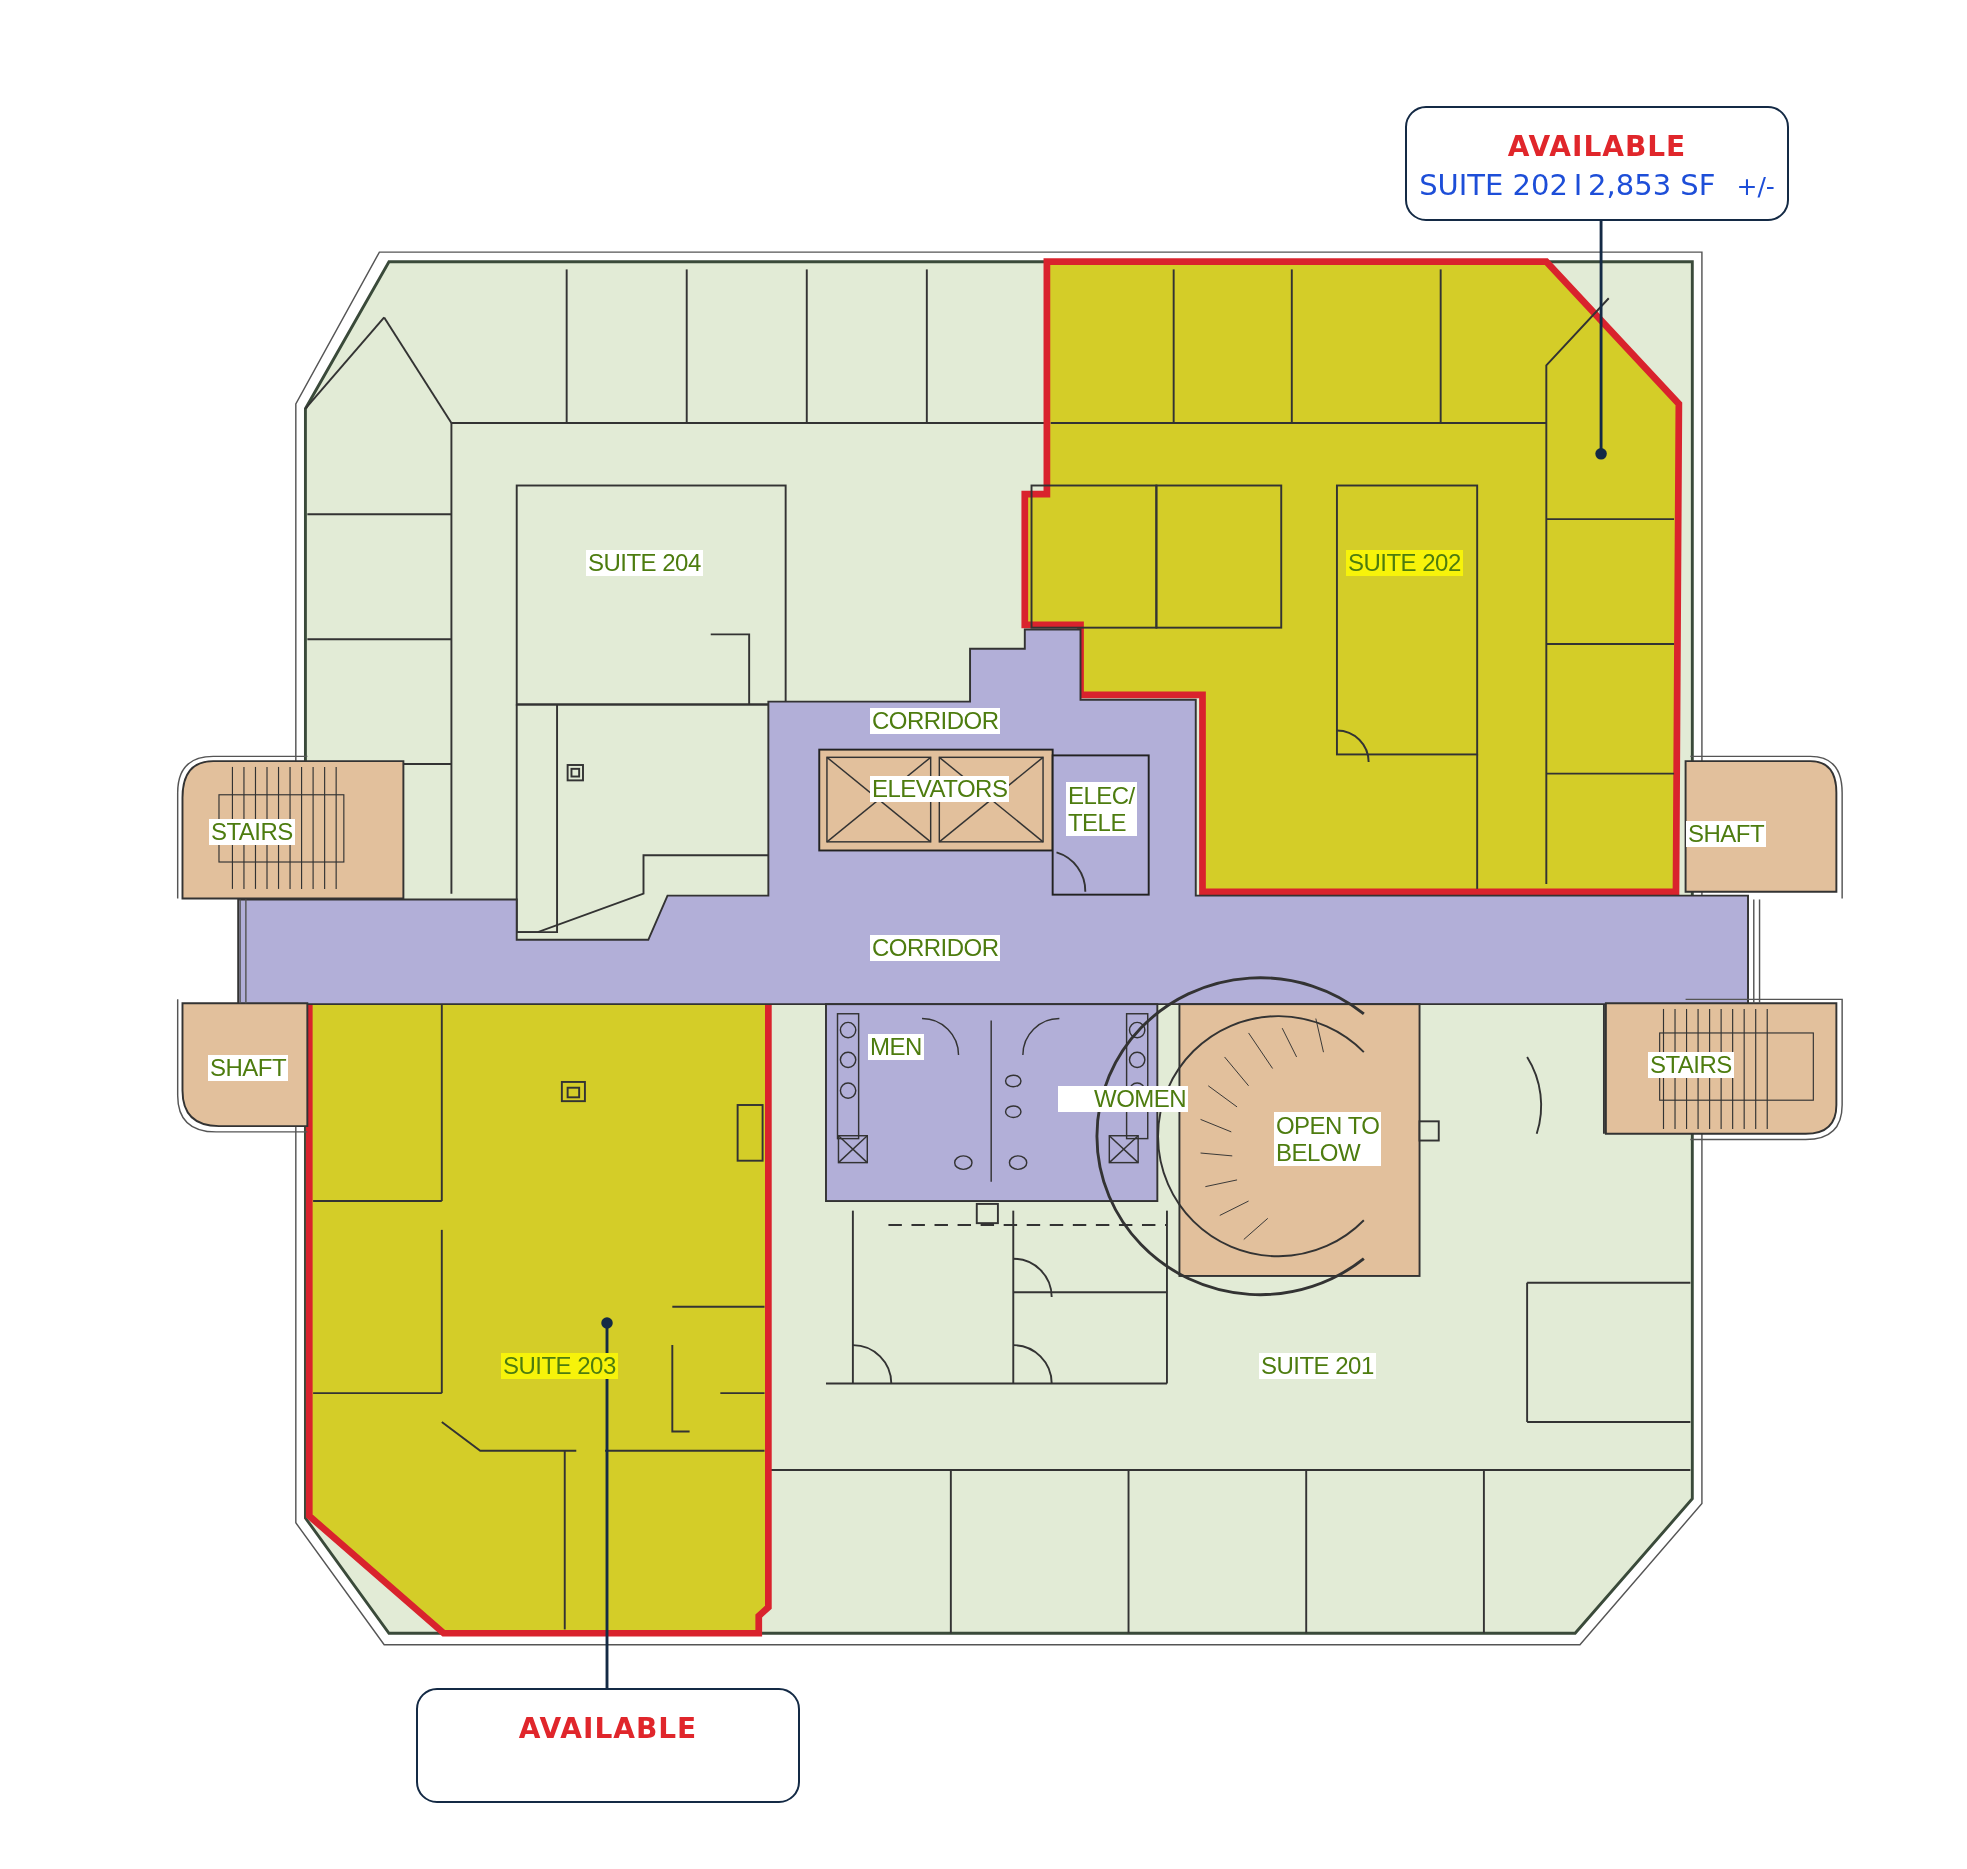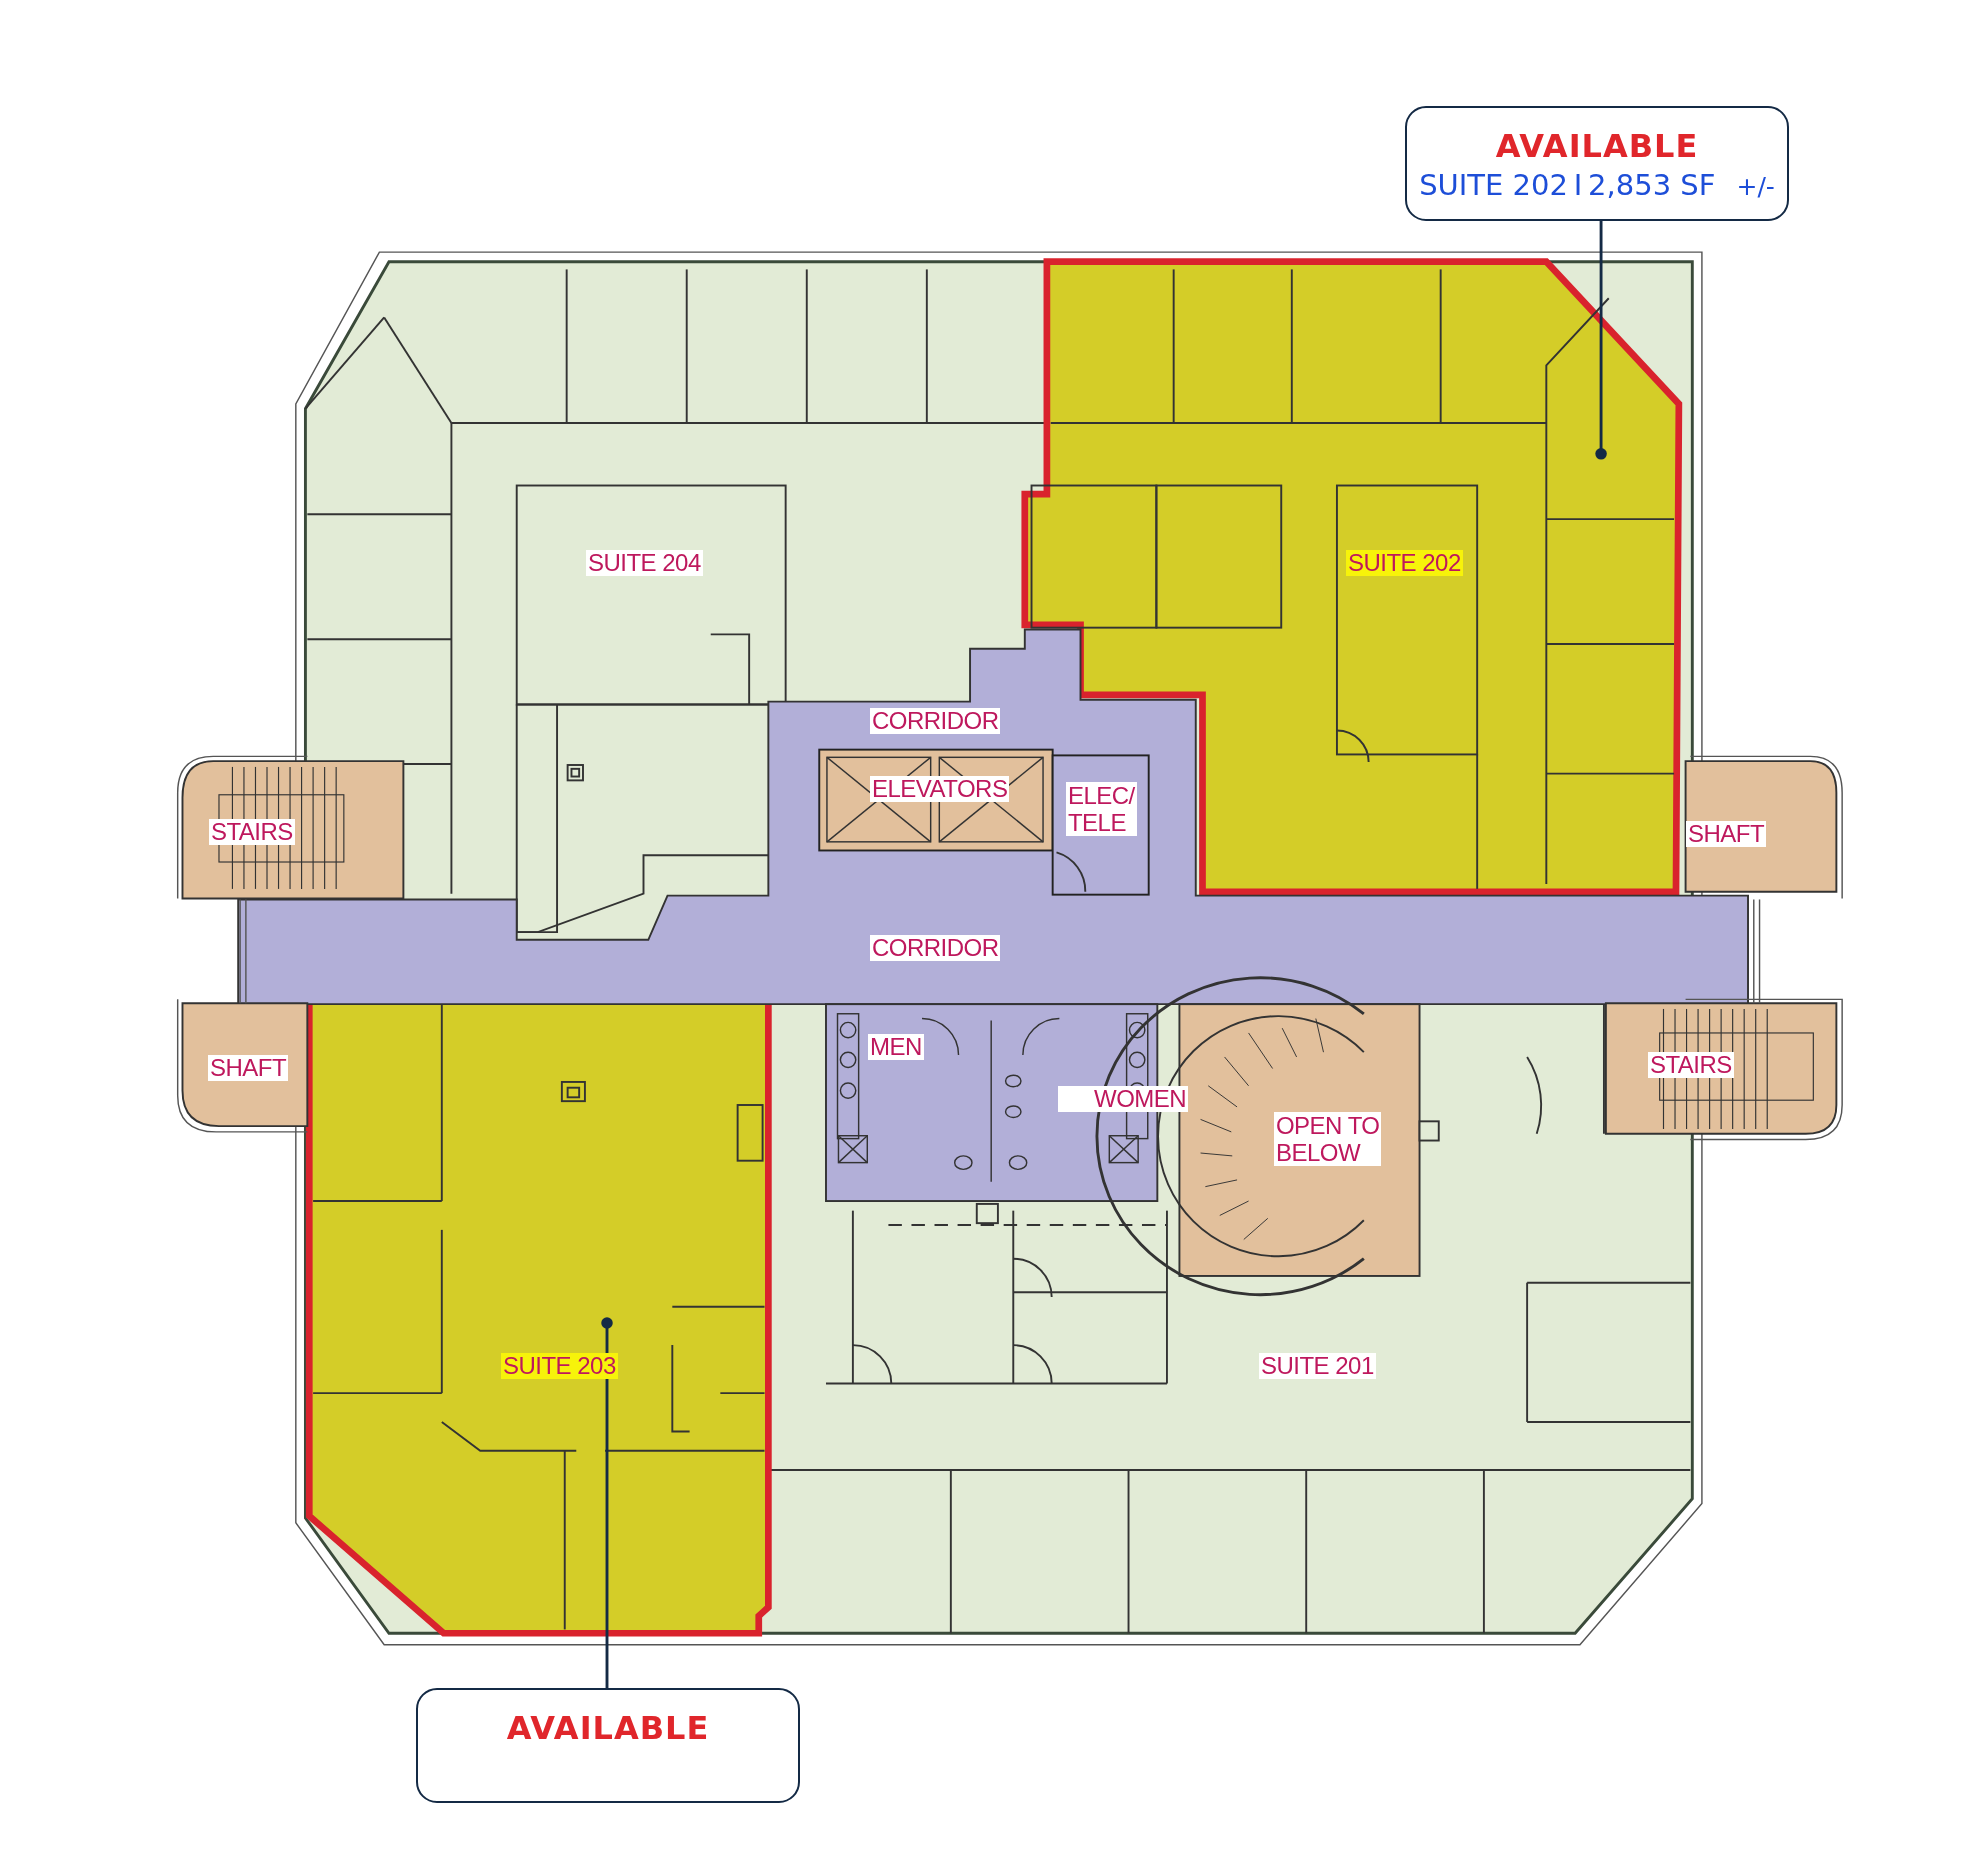--- a/index.html
+++ b/index.html
@@ -1,22 +1,22 @@
 <!DOCTYPE html>
 <html><head>
 <meta charset="utf-8">
 <style>
   html, body { margin:0; padding:0; background:#ffffff; }
   body { width:1967px; height:1870px; position:relative; overflow:hidden; font-family:"Liberation Sans", sans-serif; }
   #plan { position:absolute; left:0; top:0; width:1967px; height:1870px; }
-  .lbl { position:absolute; background:#ffffff; color:#be185d; font-family:"Liberation Sans", sans-serif; font-size:24px; line-height:26px; padding:0 1.9px; white-space:nowrap; letter-spacing:-0.5px; }
+  .lbl { position:absolute; background:#ffffff; color:#4d7c0f; font-family:"Liberation Sans", sans-serif; font-size:24px; line-height:26px; padding:0 1.9px; white-space:nowrap; letter-spacing:-0.5px; }
   .lbl.hl { background:#f7f30a; }
   .lbl.two { line-height:27px; }
   .callout { position:absolute; border:2.9px solid #142a45; border-radius:21px; background:#fff; text-align:center; box-sizing:border-box; }
-  .callout .av { color:#e0262b; font-family:"DejaVu Sans", sans-serif; font-weight:bold; font-size:32px; letter-spacing:1px; line-height:35px; margin-top:21px; }
+  .callout .av { color:#e0262b; font-family:"DejaVu Sans", sans-serif; font-weight:bold; font-size:28px; letter-spacing:1px; line-height:35px; margin-top:21px; }
   .callout .info { color:#1d4ed8; font-family:"DejaVu Sans", sans-serif; font-size:29px; line-height:38px; margin-top:1.9px; white-space:nowrap; }
   .callout .info .sep { margin:0 5.8px; }
   .callout .info .pm { margin-left:21px; font-size:25px; }
 </style>
 </head>
 <body>
 
 <svg id="plan" viewBox="0 0 2048 1946" xmlns="http://www.w3.org/2000/svg">
   <g fill="none" stroke="#2a2a2a" stroke-width="2">
 

